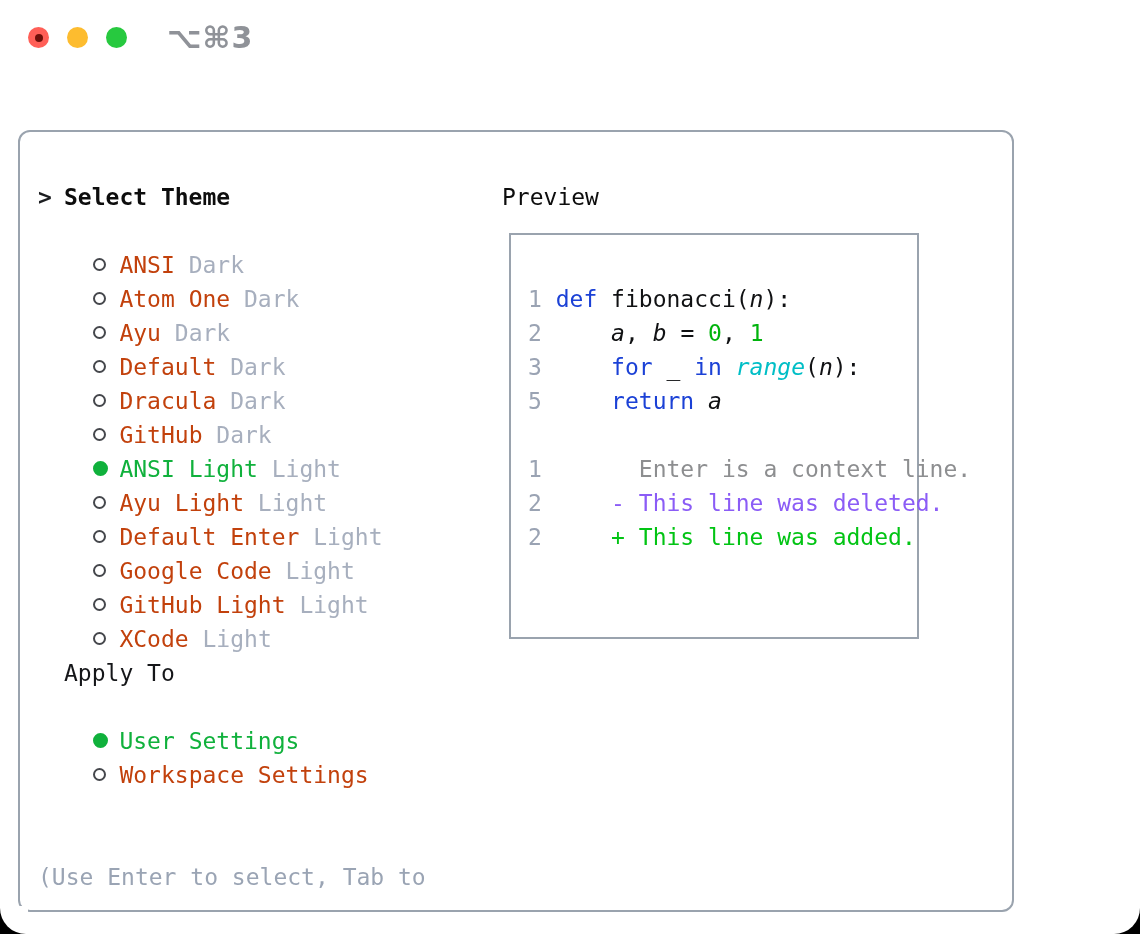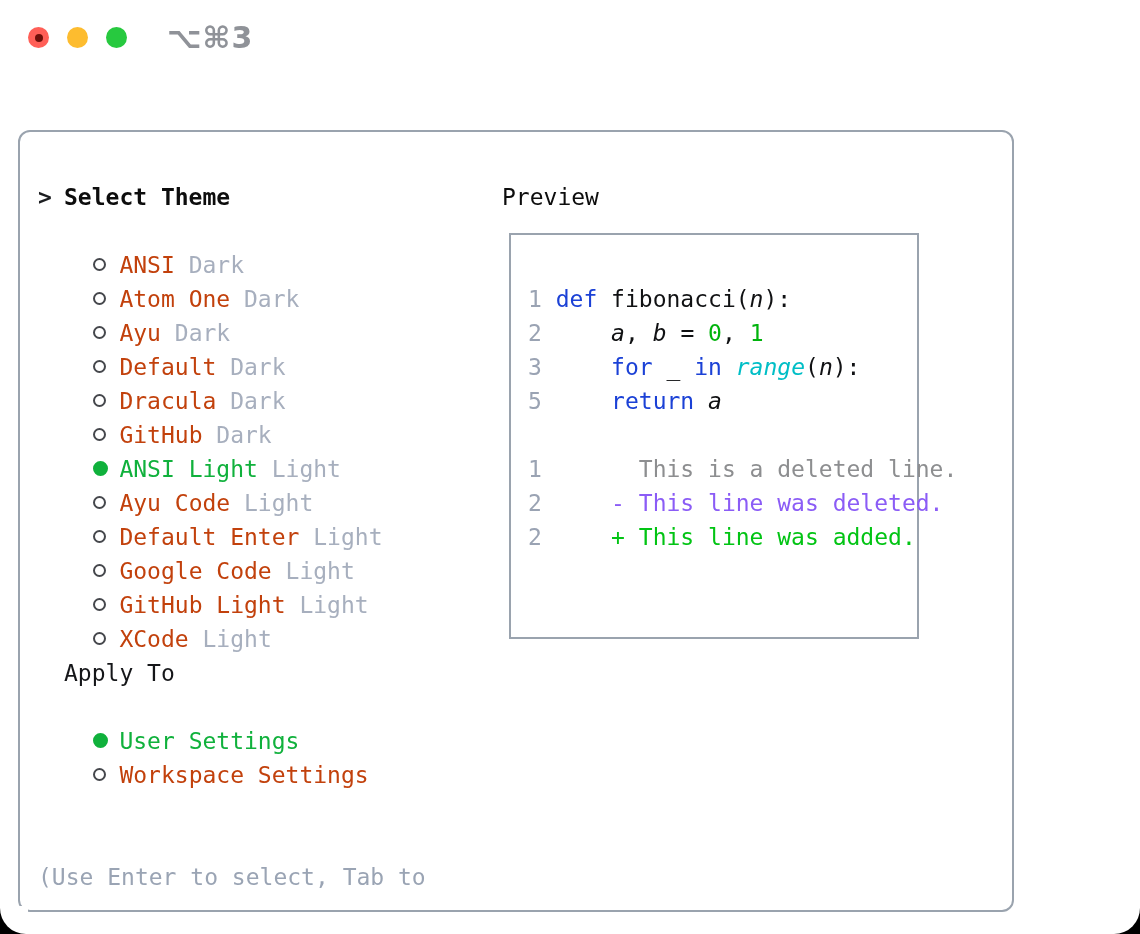--- a/index.html
+++ b/index.html
@@ -99,21 +99,21 @@
 
   <div class="row item">
     <span class="bullet"></span><span class="name">GitHub</span><span class="suffix"> Dark</span>
   </div>
 
   <div class="row item sel">
     <span class="bullet"></span><span class="name">ANSI Light</span><span class="suffix"> Light</span>
   </div>
 
   <div class="row item">
-    <span class="bullet"></span><span class="name">Ayu Code</span><span class="suffix"> Light</span>
+    <span class="bullet"></span><span class="name">Ayu Light</span><span class="suffix"> Light</span>
   </div>
 
   <div class="row item">
     <span class="bullet"></span><span class="name">Default Enter</span><span class="suffix"> Light</span>
   </div>
 
   <div class="row item">
     <span class="bullet"></span><span class="name">Google Code</span><span class="suffix"> Light</span>
   </div>
 
@@ -150,21 +150,21 @@
 
   <div class="preview-label">Preview</div>
 
   <div class="preview-box">
     <div class="code" id="code">
         <div class="cline"><span class="tk-ln">1</span><span class="tk-plain"> </span><span class="tk-kw">def</span><span class="tk-plain"> fibonacci(</span><span class="tk-var">n</span><span class="tk-plain">):</span></div>
         <div class="cline"><span class="tk-ln">2</span><span class="tk-plain">     </span><span class="tk-var">a</span><span class="tk-plain">, </span><span class="tk-var">b</span><span class="tk-plain"> = </span><span class="tk-num">0</span><span class="tk-plain">, </span><span class="tk-num">1</span></div>
         <div class="cline"><span class="tk-ln">3</span><span class="tk-plain">     </span><span class="tk-kw">for</span><span class="tk-plain"> _ </span><span class="tk-kw">in</span><span class="tk-plain"> </span><span class="tk-fn">range</span><span class="tk-plain">(</span><span class="tk-var">n</span><span class="tk-plain">):</span></div>
         <div class="cline"><span class="tk-ln">5</span><span class="tk-plain">     </span><span class="tk-kw">return</span><span class="tk-plain"> </span><span class="tk-var">a</span></div>
         <div class="cline"></div>
-        <div class="cline"><span class="tk-ln">1</span><span class="tk-plain">       </span><span class="tk-ctx">This is a deleted line.</span></div>
+        <div class="cline"><span class="tk-ln">1</span><span class="tk-plain">       </span><span class="tk-ctx">Enter is a context line.</span></div>
         <div class="cline"><span class="tk-ln">2</span><span class="tk-plain">     </span><span class="tk-del">- This line was deleted.</span></div>
         <div class="cline"><span class="tk-ln">2</span><span class="tk-plain">     </span><span class="tk-add">+ This line was added.</span></div>
       </div>
   </div>
 
 </div>
 
 <div class="corner bl"></div>
 <div class="corner br"></div>
 

